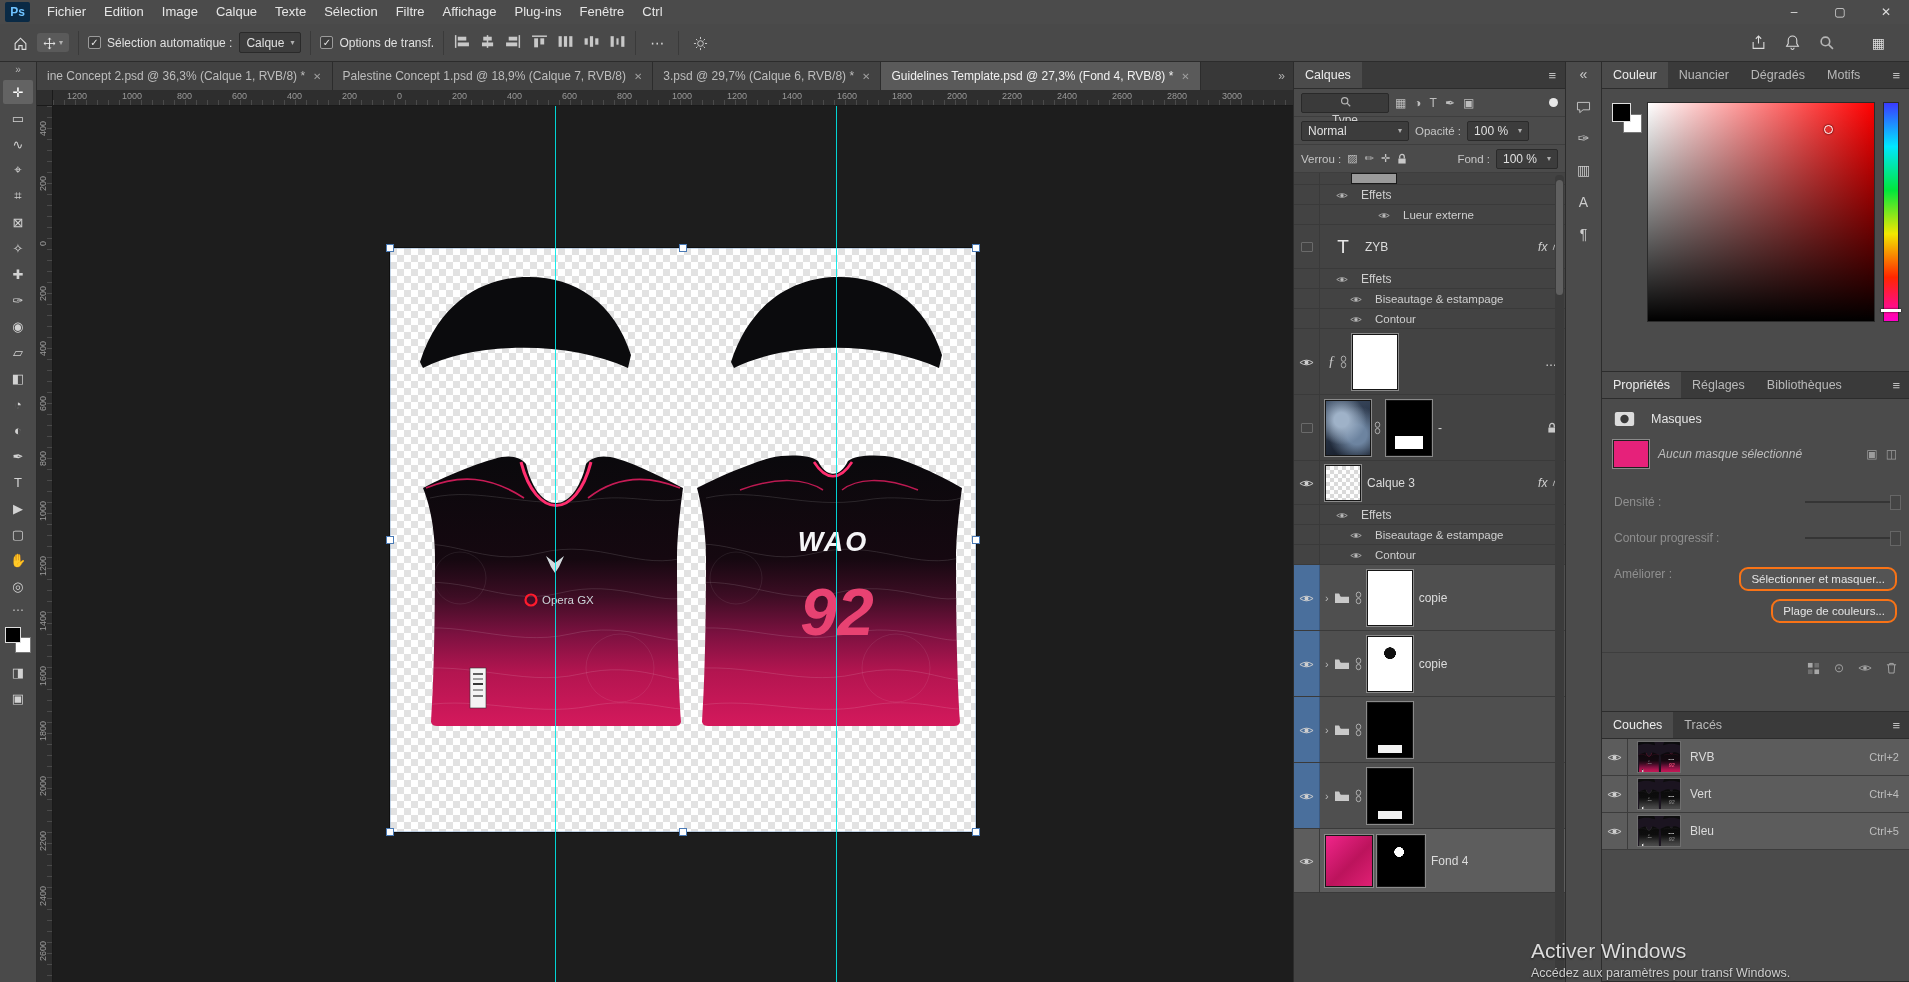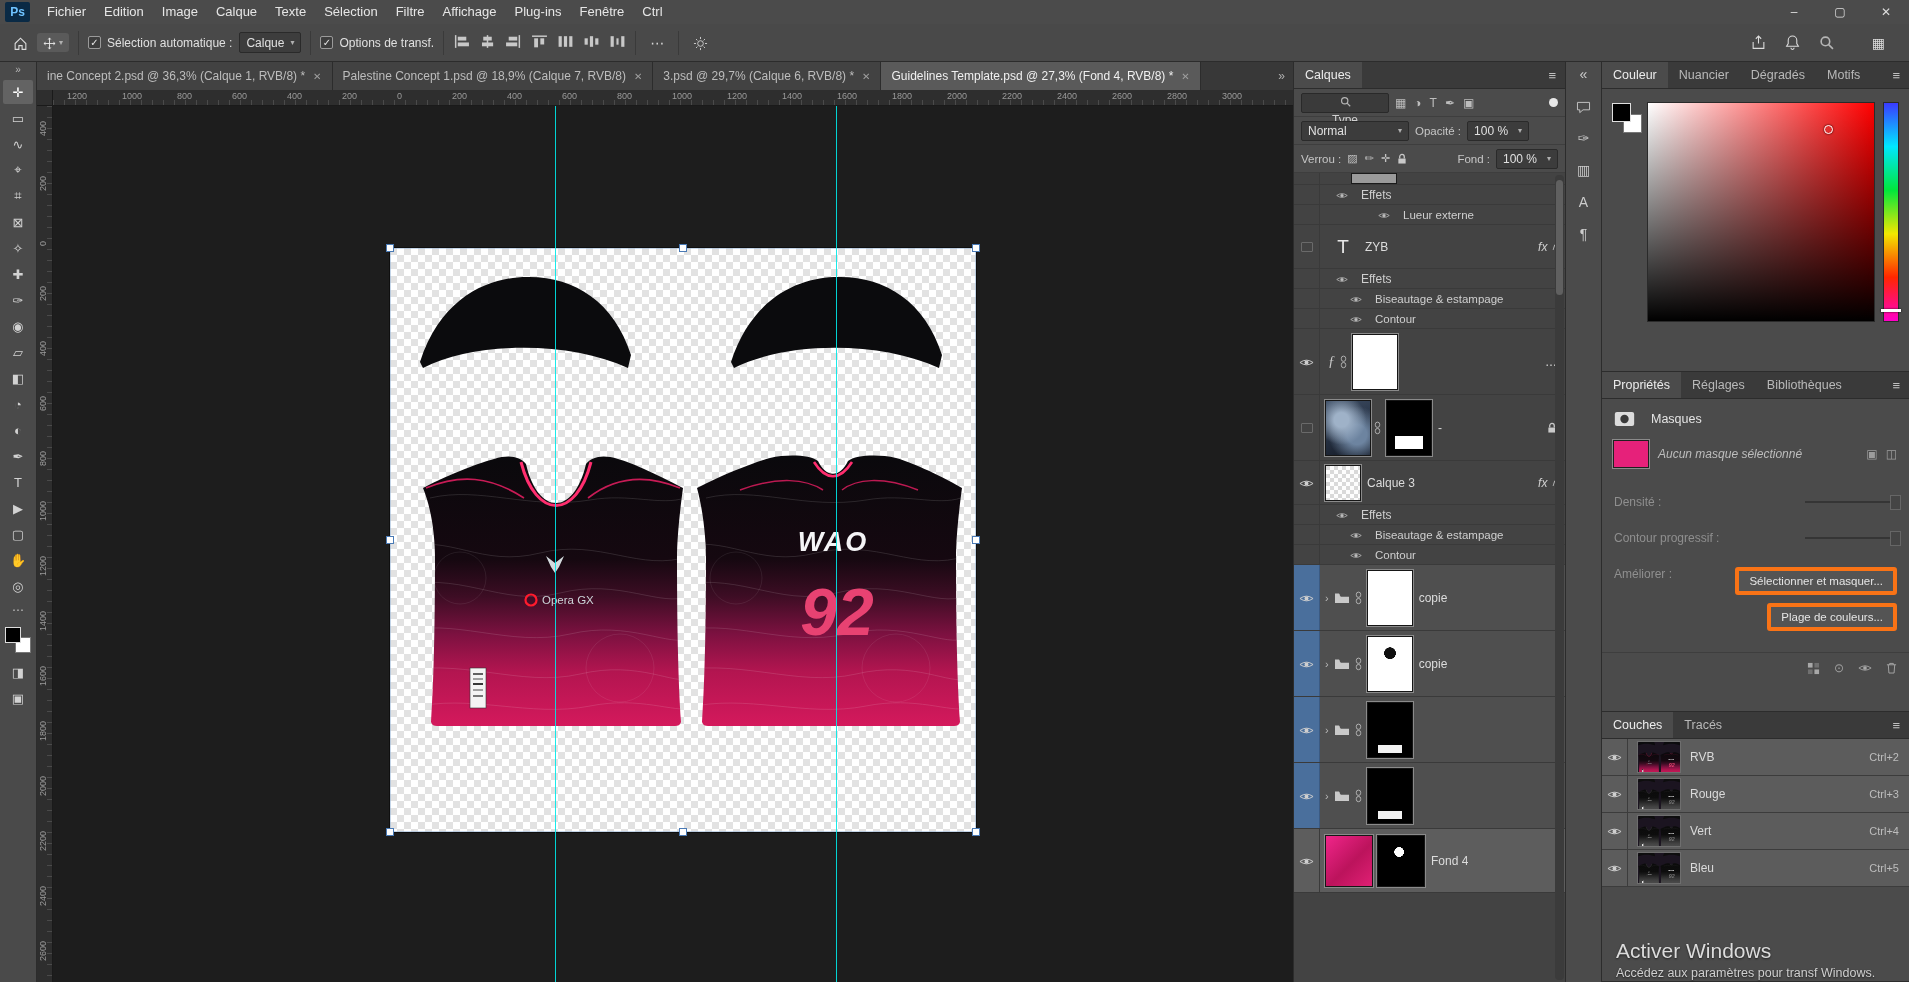--- a/index.html
+++ b/index.html
@@ -128,36 +128,36 @@
   .huemark { position:absolute; left:-3px; top:206px; width:20px; height:3px; background:#fff; box-shadow:0 0 2px #000; }
 
   .props-body { padding:12px 12px 0 12px; position:relative; height:283px; }
   .prow { display:flex; align-items:center; }
   .masks-ttl { font-size:12.5px; color:#e4e4e4; margin-left:16px; }
   .pinksw { width:34px; height:26px; background:#e6217a; box-shadow:0 0 0 1px #202020, 0 0 0 2px #8a8a8a; flex:none; }
   .nomask { font-size:12px; color:#bdbdbd; margin-left:10px; font-style:italic; }
   .dim { color:#8f8f8f; font-size:12px; }
   .slider-dis { margin-left:auto; width:92px; height:2px; background:#353535; position:relative; }
   .slider-dis::after { content:""; position:absolute; right:-4px; top:-6px; width:9px; height:13px; background:#454545; border:1px solid #666; }
-  .pbtn { background:#545454; border:4px solid #f97316; border-radius:3px; color:#e4e4e4; font-size:11.5px; padding:4px 10px; white-space:nowrap; }
+  .pbtn { background:#545454; border:2px solid #f97316; border-radius:9px; color:#e4e4e4; font-size:11.5px; padding:4px 10px; white-space:nowrap; }
   .pbottom { position:absolute; left:0; right:0; bottom:0; height:30px; border-top:1px solid #3e3e3e; display:flex; align-items:center; justify-content:flex-end; gap:14px; padding:0 12px; color:#9d9d9d; }
 
   .chrow { height:37px; display:flex; align-items:center; border-bottom:1px solid #3c3c3c; padding-right:10px; }
   .chrow.sel { background:#5c5c5c; }
   .chrow .eyebox { width:26px; height:100%; border-right:1px solid #3c3c3c; display:flex; align-items:center; justify-content:center; flex:none; }
   .chth { width:42px; height:30px; margin:0 10px; background:#1b1420; box-shadow:0 0 0 1px #6e6e6e; overflow:hidden; flex:none; position:relative; }
   .chth svg { width:42px; height:30px; display:block; }
   .chth.gray svg { filter:grayscale(1) brightness(1.15); }
   .chth.maskth { background:radial-gradient(circle 5px at 50% 38%, #fff 95%, transparent), #000; }
   .chlabel { font-size:12px; color:#dadada; flex:1; white-space:nowrap; overflow:hidden; }
   .chlabel.it { font-style:italic; }
   .chshort { font-size:11px; color:#bdbdbd; }
 
   
-  .watermark { position:absolute; left:1616px; top:939px; z-index:50; text-shadow:0 1px 2px rgba(0,0,0,.6); pointer-events:none; }
+  .watermark { position:absolute; left:1531px; top:939px; z-index:50; text-shadow:0 1px 2px rgba(0,0,0,.6); pointer-events:none; }
   .watermark .l1 { font-size:21px; color:#dcdcdc; font-weight:300; }
   .watermark .l2 { font-size:12.5px; color:#cfcfcf; margin-top:3px; }
 
   .eyebox-empty { width:12px; height:10px; border:1px solid #6a6a6a; border-radius:1px; background:transparent; }
 </style>
 </head>
 <body>
 
 <div id="app">
 
@@ -853,35 +853,20 @@
               <svg class="i" viewBox="0 0 16 11" style="width:15px;height:11px">
                 <path d="M1 5.5 Q8 0.5 15 5.5 Q8 10.5 1 5.5 Z" fill="none" stroke="#cfcfcf"></path>
                 <circle cx="8" cy="5.5" r="2.1" fill="#cfcfcf"></circle>
               </svg>
             </div>
             <div class="chth gray">
               <svg viewBox="30 30 520 470" preserveAspectRatio="xMidYMid slice">
                 <use href="#jerseys"></use>
               </svg>
             </div>
-            <span class="chlabel">Rouge</span>
-            <span class="chshort">Ctrl+3</span>
-          </div>
-          <div class="chrow sel">
-            <div class="eyebox">
-              <svg class="i" viewBox="0 0 16 11" style="width:15px;height:11px">
-                <path d="M1 5.5 Q8 0.5 15 5.5 Q8 10.5 1 5.5 Z" fill="none" stroke="#cfcfcf"></path>
-                <circle cx="8" cy="5.5" r="2.1" fill="#cfcfcf"></circle>
-              </svg>
-            </div>
-            <div class="chth gray">
-              <svg viewBox="30 30 520 470" preserveAspectRatio="xMidYMid slice">
-                <use href="#jerseys"></use>
-              </svg>
-            </div>
             <span class="chlabel">Vert</span>
             <span class="chshort">Ctrl+4</span>
           </div>
           <div class="chrow sel">
             <div class="eyebox">
               <svg class="i" viewBox="0 0 16 11" style="width:15px;height:11px">
                 <path d="M1 5.5 Q8 0.5 15 5.5 Q8 10.5 1 5.5 Z" fill="none" stroke="#cfcfcf"></path>
                 <circle cx="8" cy="5.5" r="2.1" fill="#cfcfcf"></circle>
               </svg>
             </div>

